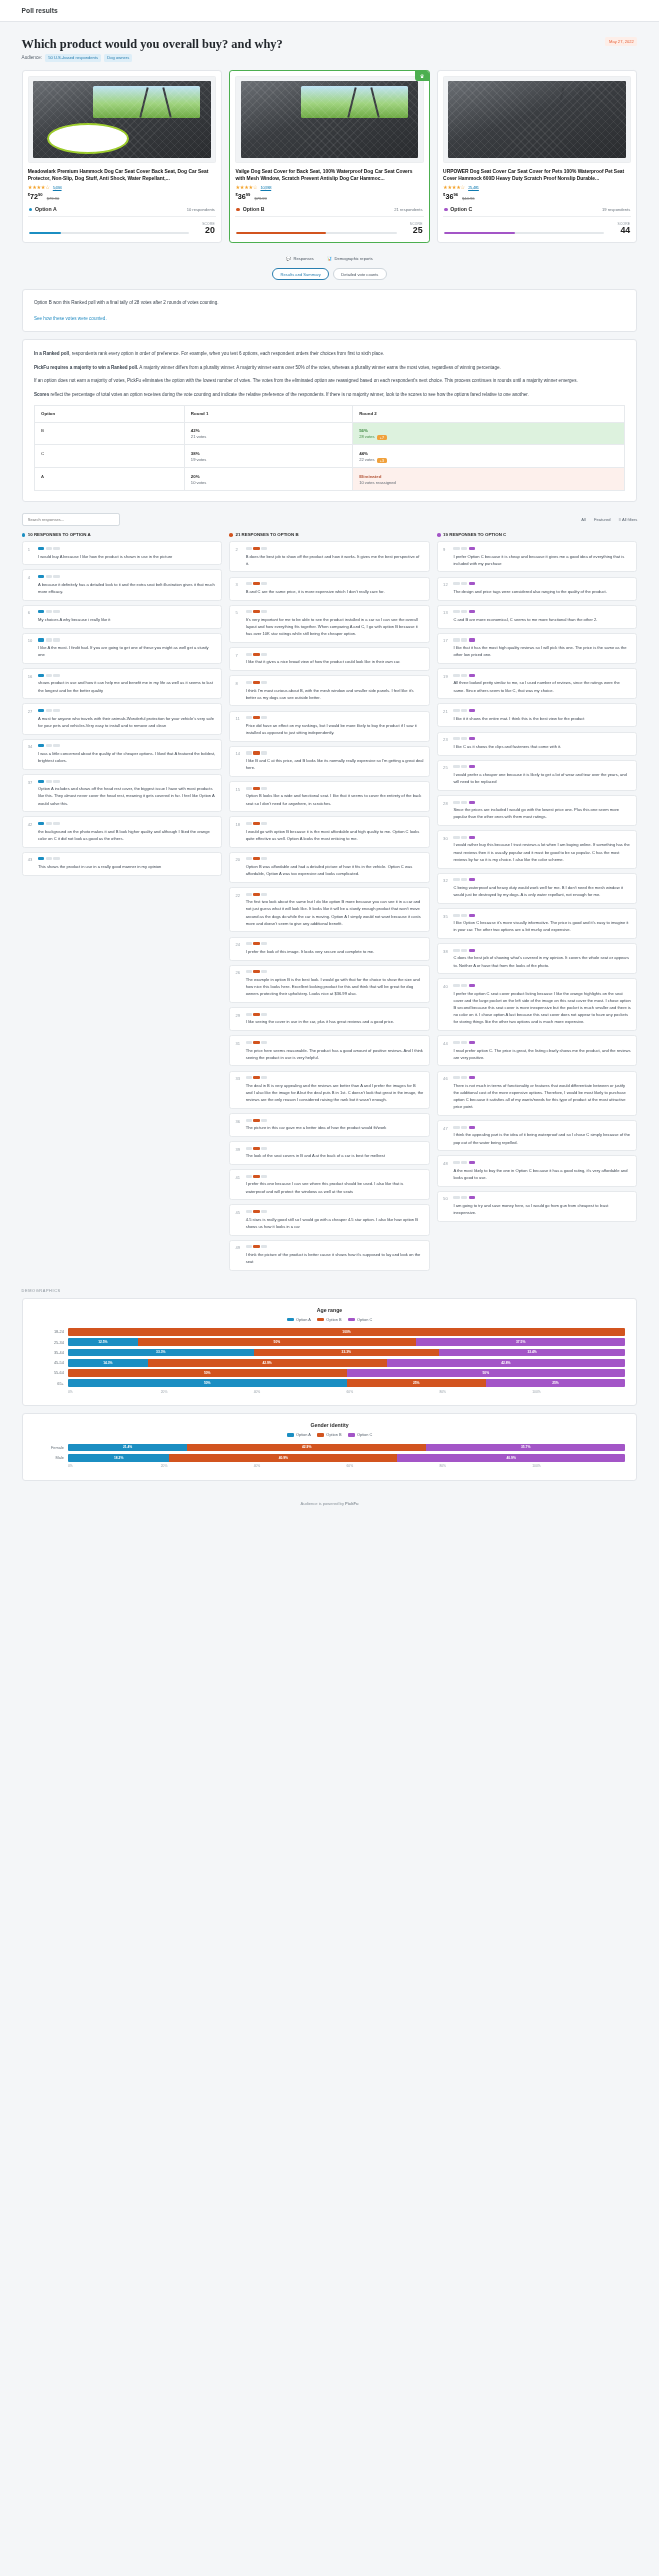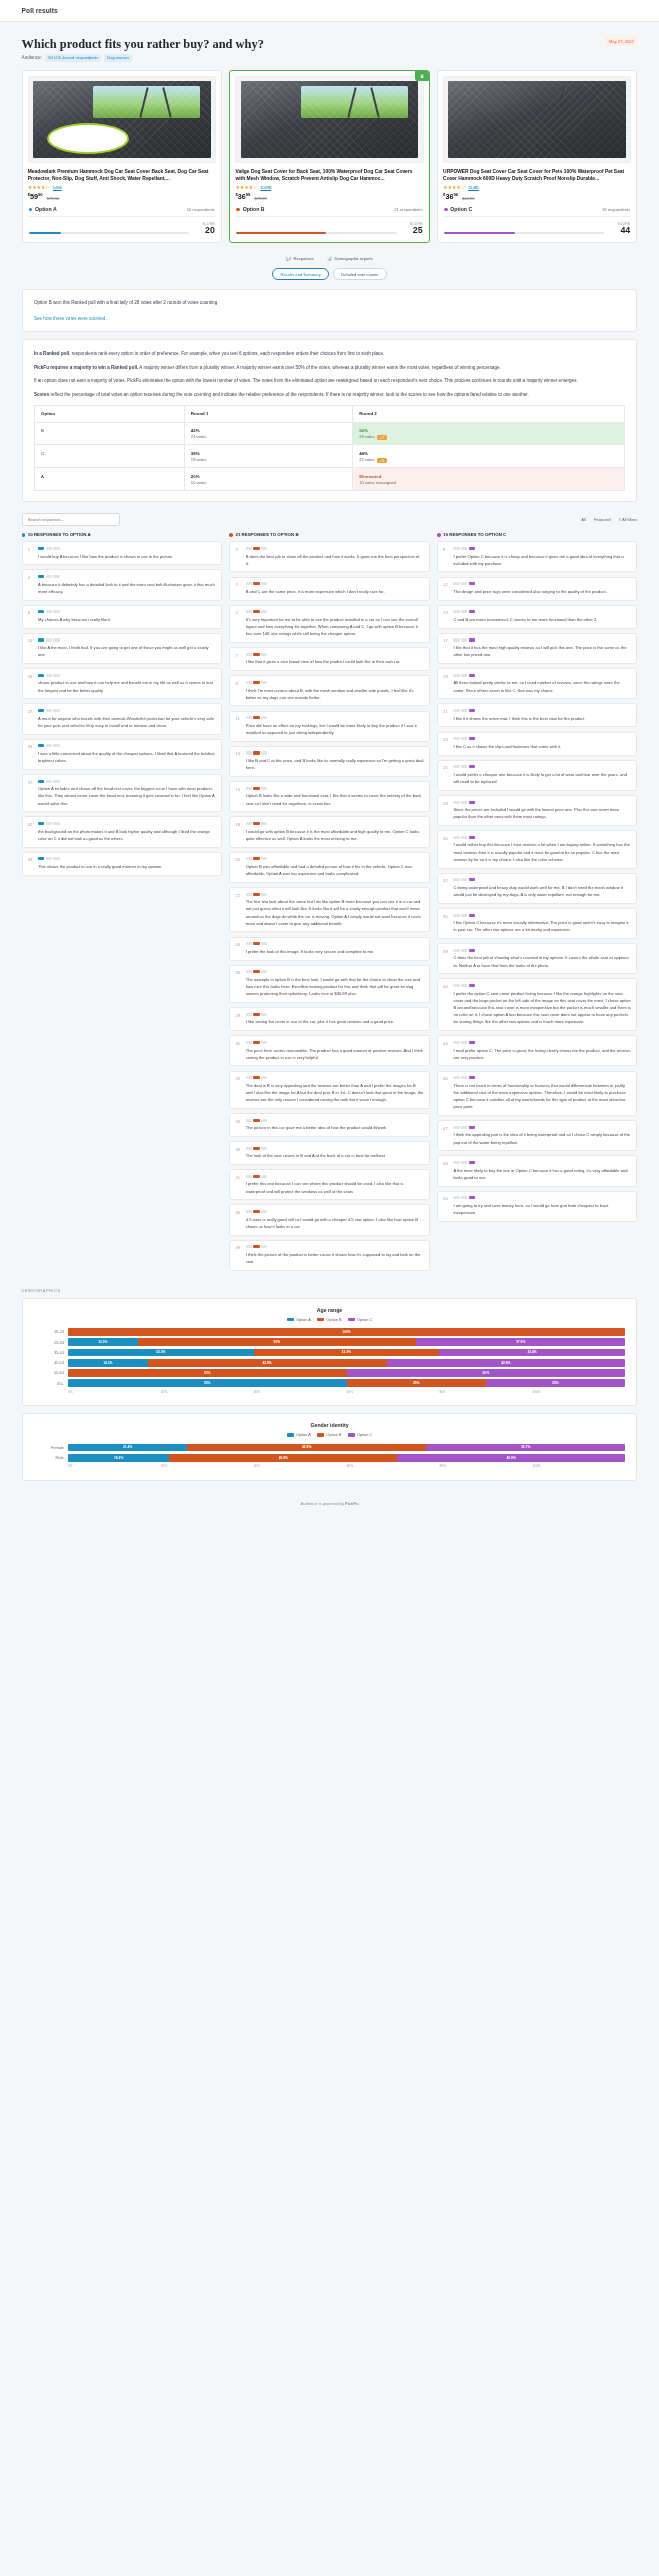--- a/index.html
+++ b/index.html
@@ -93,21 +93,21 @@
 </head>
 <body>
 
 <div class="topbar">
   <div class="topbar-title">Poll results</div>
 </div>
 
 <div class="page">
 
   <div class="qhead">
-    <div class="qtitle">Which product fits you rather buy? and why?</div>
+    <div class="qtitle">Which product would you overall buy? and why?</div>
     <div class="date-badge">May 27, 2022</div>
   </div>
 
   <div class="aud">
     <span>Audience:</span>
     <span class="aud-tag">50 U.S.-based respondents</span>
     <span class="aud-tag">Dog owners</span>
   </div>
 
   <div class="cards">
@@ -120,21 +120,21 @@
             <div class="strap2"></div>
             <div class="badge-b"></div>
           </div>
       </div>
       <div class="ptitle">Meadowlark Premium Hammock Dog Car Seat Cover Back Seat, Dog Car Seat Protector, Non-Slip, Dog Stuff, Anti Shock, Water Repellant,...</div>
       <div class="stars">
         <span>★★★★</span><span>☆</span>
         <span class="rcount">5,694</span>
       </div>
       <div class="price">
-        <sup>$</sup><span>59</span><sup>90</sup>
+        <sup>$</sup><span>72</span><sup>90</sup>
         <span class="old">$79.90</span>
       </div>
       <div class="opt-row">
         <div class="opt-name">
             <span class="dot" style="background:#1b8ec2"></span>
           <span>Option A</span>
           </div>
         <div class="resp">10 respondents</div>
       </div>
       <div class="score-wrap">

